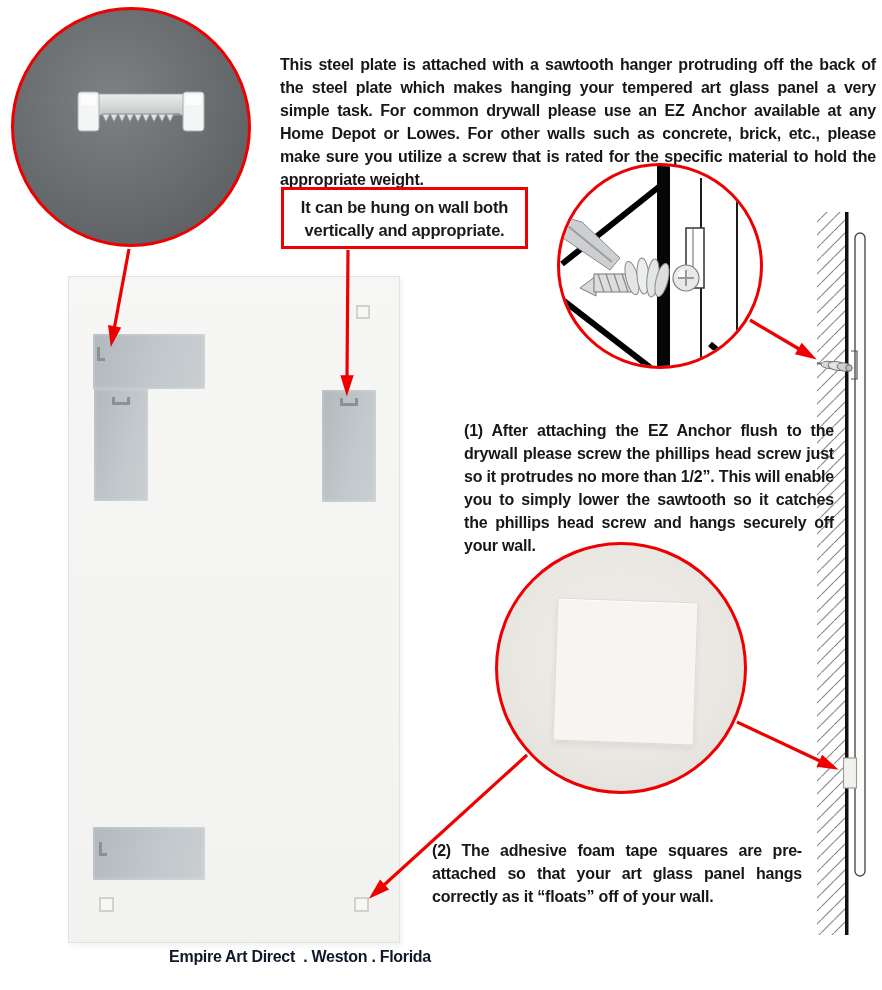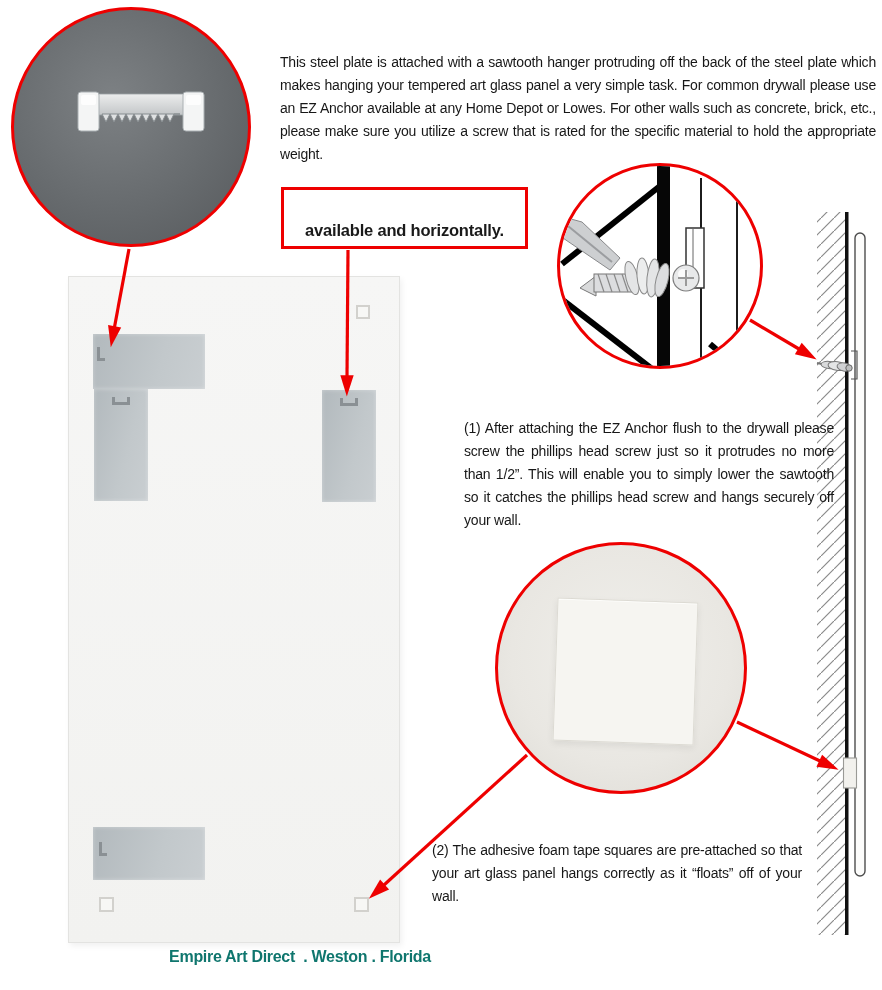--- a/index.html
+++ b/index.html
@@ -2,21 +2,21 @@
 <html><head>
 <meta charset="utf-8">
 <style>
   html,body{margin:0;padding:0;}
   body{
     width:882px;height:990px;position:relative;background:#ffffff;
     font-family:"Liberation Sans","DejaVu Sans",sans-serif;color:#1a1a1a;overflow:hidden;
   }
   [data-name]{box-sizing:border-box;}
   .para{
-    position:absolute;font-weight:normal;font-size:14px;line-height:23px;
+    position:absolute;font-weight:bold;font-size:16px;line-height:23px;
     text-align:justify;letter-spacing:-0.2px;color:#171717;
   }
   
   .photo-circle{
     position:absolute;left:11px;top:7px;width:240px;height:240px;border-radius:50%;
     border:3px solid #ee0000;overflow:hidden;
     background:radial-gradient(circle at 42% 38%, #7d8184 0%, #676b6e 55%, #56595c 100%);
   }
   .photo-circle svg{position:absolute;left:62px;top:74px;}
   
@@ -56,21 +56,21 @@
     position:absolute;left:57px;top:55px;width:141px;height:143px;
     background:#f6f5f1;border:1px solid #dcdad3;transform:rotate(2deg);
     box-shadow:0 3px 7px rgba(0,0,0,0.07), inset 0 1px 0 #fdfdfb;
   }
   
   .intro{left:280px;top:37px;width:596px;}
   .step1{left:432px;top:403px;width:370px;margin-left:32px;}
   .step2{left:432px;top:823px;width:370px;margin-top:16px;}
   .footer{
     position:absolute;left:130px;top:948px;width:340px;text-align:center;
-    font-weight:bold;font-size:16px;letter-spacing:-0.3px;white-space:pre-wrap;color:#0f766e;
+    font-weight:bold;font-size:16px;letter-spacing:-0.3px;white-space:pre-wrap;color:#0f172a;
   }
   
   .arrows-overlay{position:absolute;left:0;top:0;z-index:10;pointer-events:none;}
 </style>
 </head>
 <body data-name="instruction-sheet">
 
 <div class="photo-circle" data-name="sawtooth-hanger-photo">
   <svg width="130" height="56" viewBox="0 0 130 56" data-name="sawtooth-hanger-icon">
     <defs>
@@ -84,22 +84,22 @@
     <rect x="2" y="8" width="21" height="39" rx="3" fill="#f4f5f5" stroke="#aab0b3" stroke-width="1"></rect>
     <rect x="107" y="8" width="21" height="39" rx="3" fill="#f4f5f5" stroke="#aab0b3" stroke-width="1"></rect>
     <rect x="5" y="11" width="15" height="10" rx="2" fill="#ffffff" opacity="0.8"></rect>
     <rect x="110" y="11" width="15" height="10" rx="2" fill="#ffffff" opacity="0.8"></rect>
   </svg>
 </div>
 
 <p class="para intro" data-name="intro-paragraph">This steel plate is attached with a sawtooth hanger protruding off the back of the steel plate which makes hanging your tempered art glass panel a very simple task. For common drywall please use an EZ Anchor available at any Home Depot or Lowes. For other walls such as concrete, brick, etc., please make sure you utilize a screw that is rated for the specific material to hold the appropriate weight.</p>
 
 <div class="callout-box" data-name="callout-box">
-  <br>
-  <span data-name="callout-line2">available and horizontally.</span>
+  <span data-name="callout-line1">It can be hung on wall both</span><br>
+  <span data-name="callout-line2">vertically and appropriate.</span>
 </div>
 
 <div class="anchor-circle" data-name="ez-anchor-illustration">
   <svg width="206" height="206" viewBox="0 0 206 206" data-name="ez-anchor-drawing-icon">
     <line x1="2" y1="98" x2="100" y2="20" stroke="#000" stroke-width="6"></line>
     <line x1="0" y1="132" x2="96" y2="206" stroke="#000" stroke-width="6"></line>
     <line x1="150" y1="178" x2="202" y2="222" stroke="#000" stroke-width="6"></line>
     <rect x="97" y="0" width="13" height="206" fill="#060606"></rect>
     <line x1="141" y1="12" x2="141" y2="206" stroke="#1c1c1c" stroke-width="2"></line>
     <line x1="177" y1="12" x2="177" y2="206" stroke="#1c1c1c" stroke-width="2"></line>

